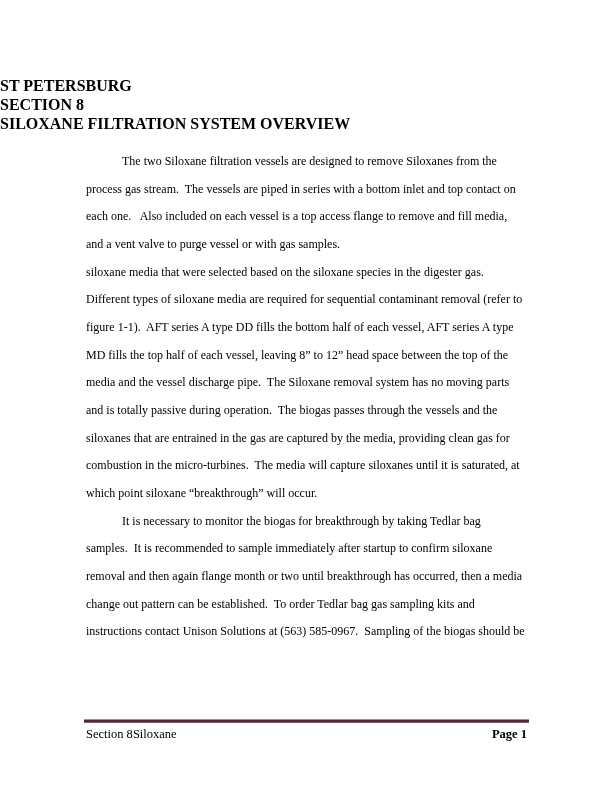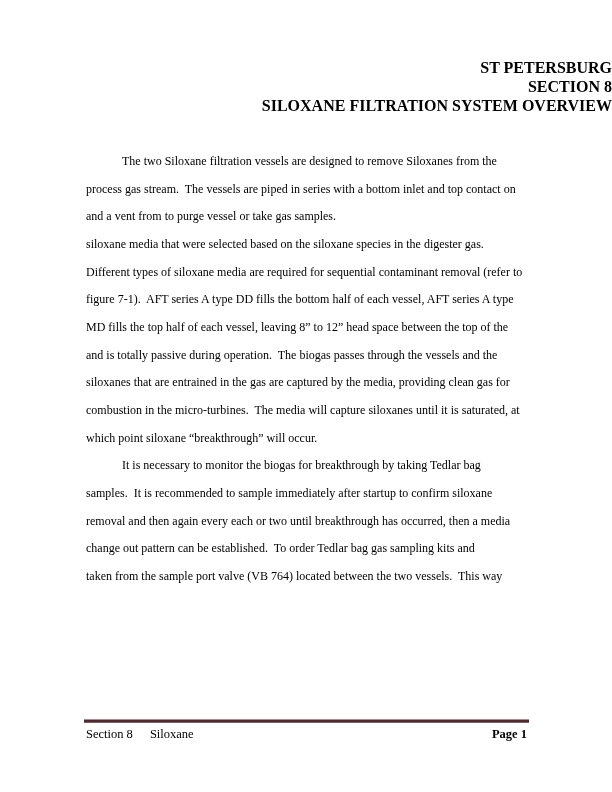--- a/index.html
+++ b/index.html
@@ -11,24 +11,24 @@
     position: relative;
     width: 612px;
     height: 792px;
     background: #ffffff;
     font-family: "Liberation Serif", "DejaVu Serif", serif;
     color: #000000;
     overflow: hidden;
   }
   .title-block {
     position: absolute;
-    top: 58px;
+    top: 76px;
     left: 0;
     right: 0;
-    text-align: right;
+    text-align: left;
     font-weight: bold;
     font-size: 16px;
     line-height: 19px;
     white-space: pre;
   }
   .doc-body {
     position: absolute;
     top: 148px;
     left: 86px;
     width: 445px;
@@ -53,56 +53,57 @@
     position: absolute;
     left: 86px;
     top: 726px;
     width: 441px;
     display: flex;
     align-items: baseline;
     font-size: 12.5px;
     line-height: 16px;
   }
   .footer-doc-name {
-    margin-left: 17px;
   }
   .footer-page {
     margin-left: auto;
     font-weight: bold;
   }
 </style>
 </head>
 <body>
 
 <div class="page">
 
   <header class="title-block"><div>ST PETERSBURG</div><div>SECTION 8</div><div>SILOXANE FILTRATION SYSTEM OVERVIEW</div></header>
 
   <main class="doc-body">
       <div class="para">
         <div class="line indent">The two Siloxane filtration vessels are designed to remove Siloxanes from the</div>
         <div class="line">process gas stream.  The vessels are piped in series with a bottom inlet and top contact on</div>
-        <div class="line">and a vent from to purge vessel or take gas samples.</div>
+        <div class="line">each one.   Also included on each vessel is a top access flange to remove and fill media,</div>
+        <div class="line">and a vent valve to purge vessel or with gas samples.</div>
       </div>
       <div class="para">
         <div class="line">siloxane media that were selected based on the siloxane species in the digester gas.</div>
         <div class="line">Different types of siloxane media are required for sequential contaminant removal (refer to</div>
-        <div class="line">figure 7-1).  AFT series A type DD fills the bottom half of each vessel, AFT series A type</div>
+        <div class="line">figure 1-1).  AFT series A type DD fills the bottom half of each vessel, AFT series A type</div>
         <div class="line">MD fills the top half of each vessel, leaving 8” to 12” head space between the top of the</div>
+        <div class="line">media and the vessel discharge pipe.  The Siloxane removal system has no moving parts</div>
         <div class="line">and is totally passive during operation.  The biogas passes through the vessels and the</div>
         <div class="line">siloxanes that are entrained in the gas are captured by the media, providing clean gas for</div>
         <div class="line">combustion in the micro-turbines.  The media will capture siloxanes until it is saturated, at</div>
         <div class="line">which point siloxane “breakthrough” will occur.</div>
       </div>
       <div class="para">
         <div class="line indent">It is necessary to monitor the biogas for breakthrough by taking Tedlar bag</div>
         <div class="line">samples.  It is recommended to sample immediately after startup to confirm siloxane</div>
-        <div class="line">removal and then again every each or two until breakthrough has occurred, then a media</div>
+        <div class="line">removal and then again flange month or two until breakthrough has occurred, then a media</div>
         <div class="line">change out pattern can be established.  To order Tedlar bag gas sampling kits and</div>
-        <div class="line">taken from the sample port valve (VB 764) located between the two vessels.  This way</div>
+        <div class="line">instructions contact Unison Solutions at (563) 585-0967.  Sampling of the biogas should be</div>
       </div>
     </main>
 
   <div class="footer-rule" style="background: linear-gradient(rgb(167, 141, 144) 0px, rgb(167, 141, 144) 1px, rgb(78, 42, 48) 1px, rgb(78, 42, 48) 3px, rgb(125, 95, 99) 3px, rgb(125, 95, 99) 4px);"></div>
 
   <footer class="page-footer">
     <span class="footer-section">Section 8</span>
     <span class="footer-doc-name">Siloxane</span>
     <span class="footer-page">Page 1</span>
   </footer>

